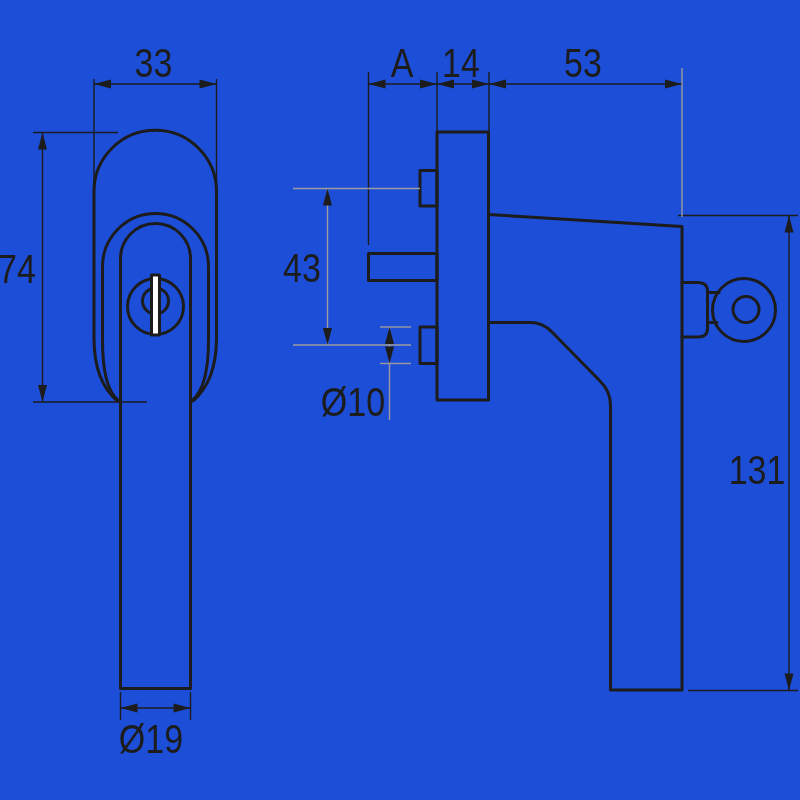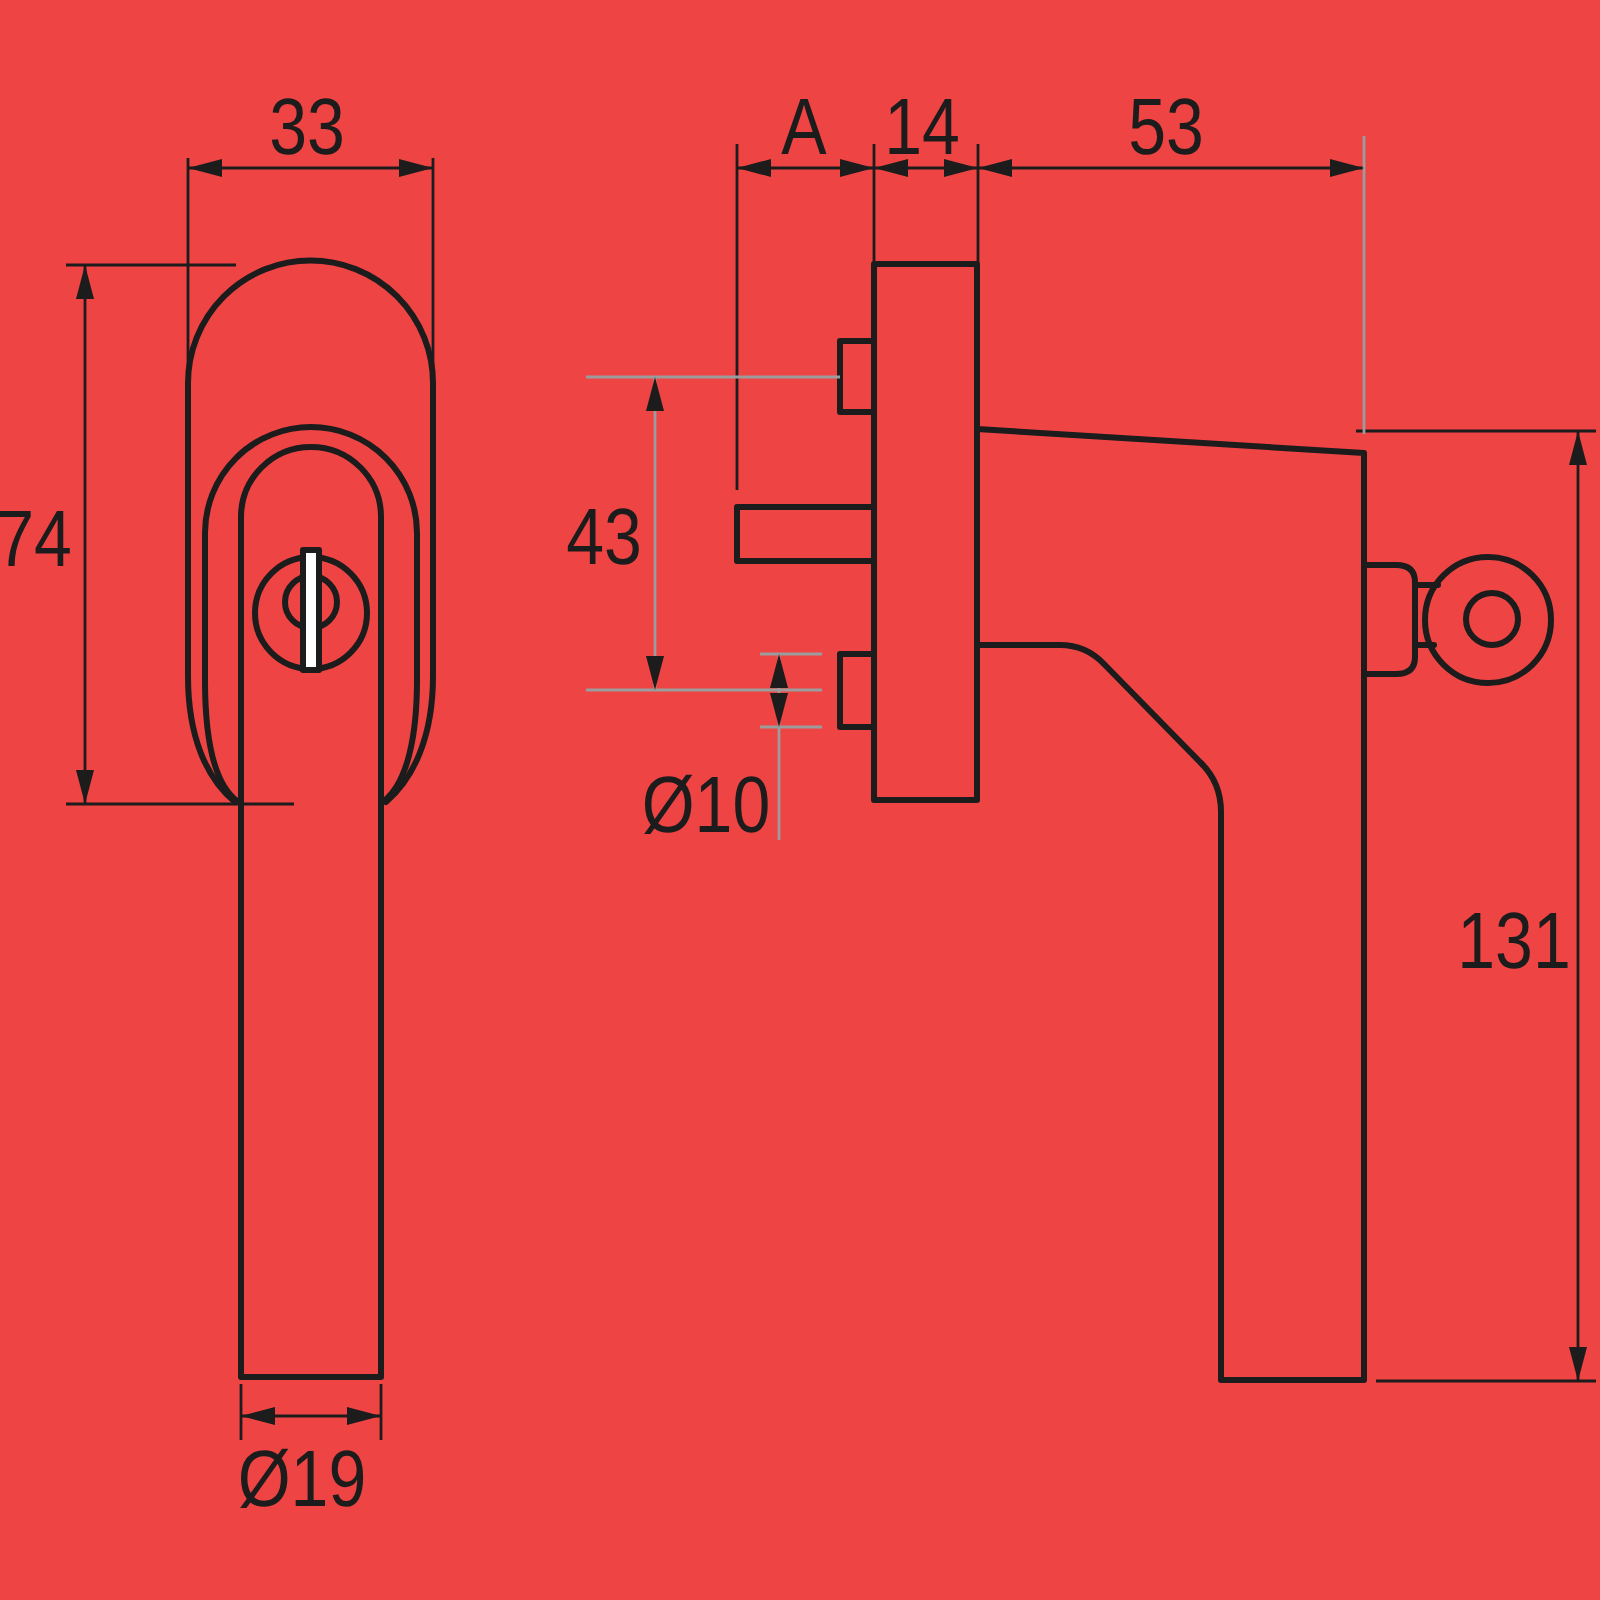--- a/index.html
+++ b/index.html
@@ -1,16 +1,16 @@
 <!DOCTYPE html>
 <html><head>
 <meta charset="utf-8">
 <style>
   html, body { margin: 0; padding: 0; background: #ffffff; }
-  .stage { width: 800px; height: 800px; position: relative; background: #ef4444; }
+  .stage { width: 800px; height: 800px; position: relative; background: #1d4ed8; }
   svg { display: block; }
   text {
     font-family: "Liberation Sans", sans-serif;
     font-size: 40px;
     font-weight: 400;
   }
 </style>
 </head>
 <body>
 

